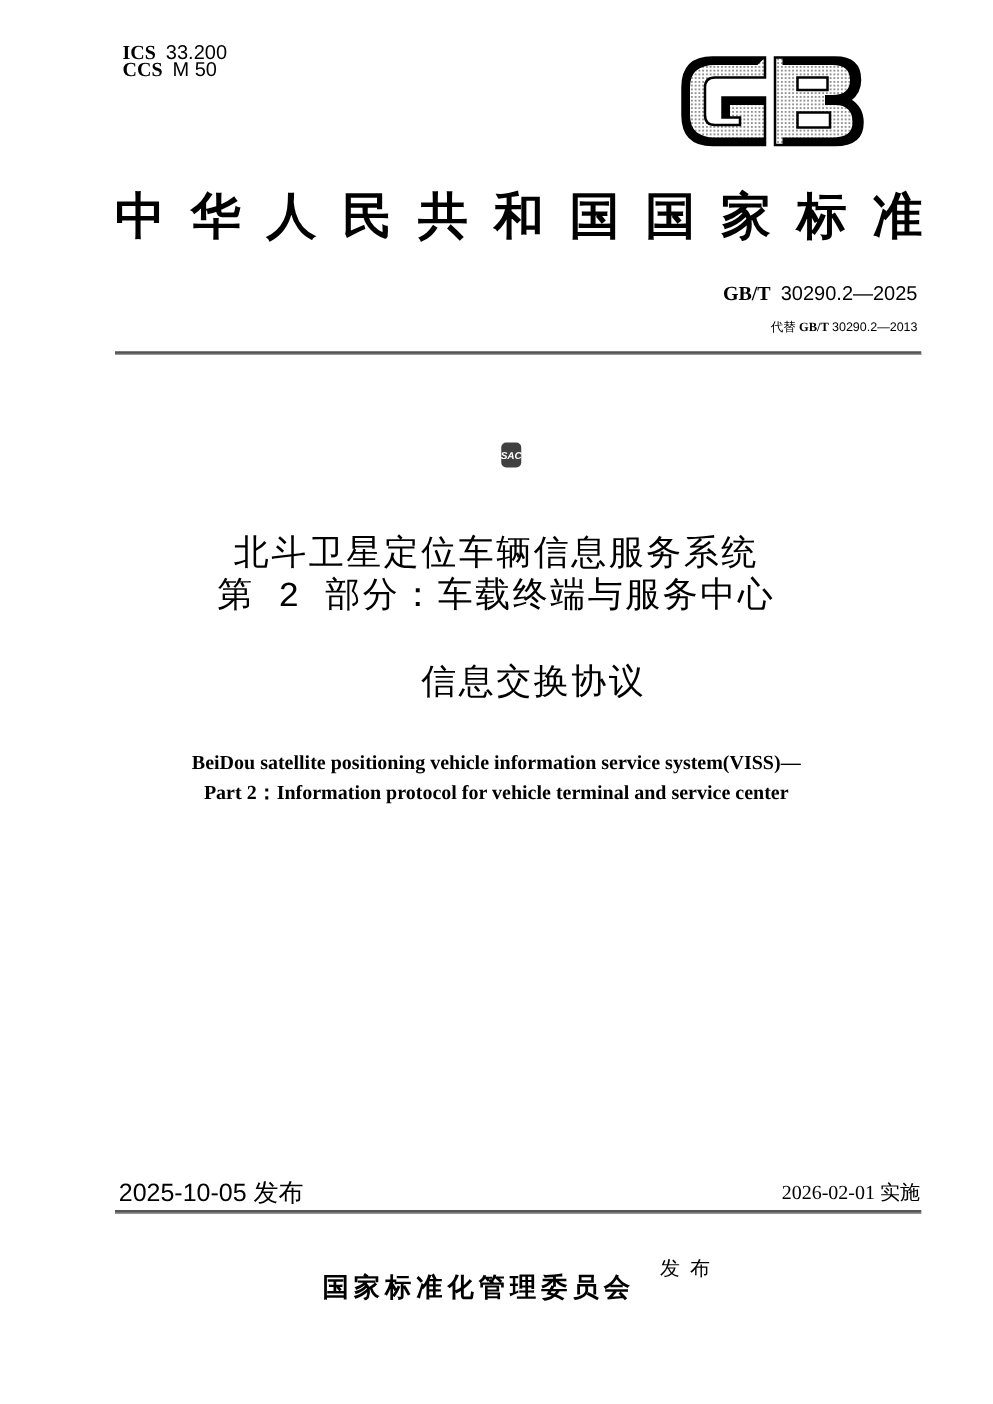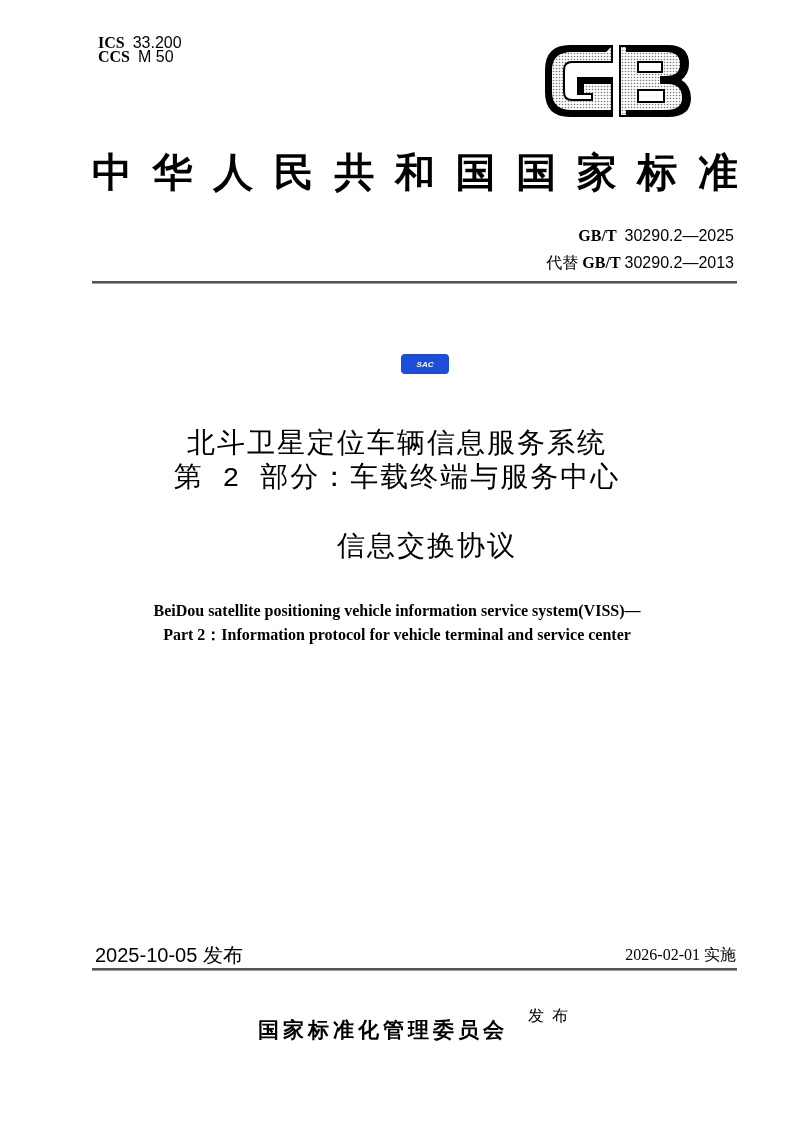--- a/index.html
+++ b/index.html
@@ -17,30 +17,30 @@
 
     #national-title {
       left: 92px; top: 148px; width: 646px;
       font-size: 40px; font-weight: bold; line-height: 50px;
       display: flex; justify-content: space-between;
     }
     #national-title span { display: inline-block; }
 
     #std-number { right: 60px; top: 226px; font-size: 16px; line-height: 20px; text-align: right; }
     #std-number .pre { font-weight: bold; }
-    #std-replace { right: 60px; top: 256px; font-size: 16px; line-height: 14px; text-align: right; }
+    #std-replace { right: 60px; top: 256px; font-size: 10px; line-height: 14px; text-align: right; }
     #std-replace .pre { font-weight: bold; }
 
     .rule { left: 92px; width: 645px; height: 2px; background: #555; border-bottom: 1px solid #999; }
     #rule-top { top: 281px; }
     #rule-bottom { top: 968px; }
 
     #sac-mark {
-      left: 401px; top: 354px; width: 48px; height: 20px;
-      background: #1d4ed8; border-radius: 4px;
+      left: 401px; top: 354px; width: 16px; height: 20px;
+      background: #404040; border-radius: 4px;
       color: #fff; font-size: 8px; font-weight: bold; font-style: italic;
       display: flex; align-items: center; justify-content: center;
     }
 
     .cn-title {
       left: 0; width: 794px; text-align: center;
       font-size: 28px; line-height: 36px; letter-spacing: 2px; font-family: Liberation Mono, monospace;
     }
     #cn-title-1 { top: 427px; }
     #cn-title-2 { top: 461px; }

